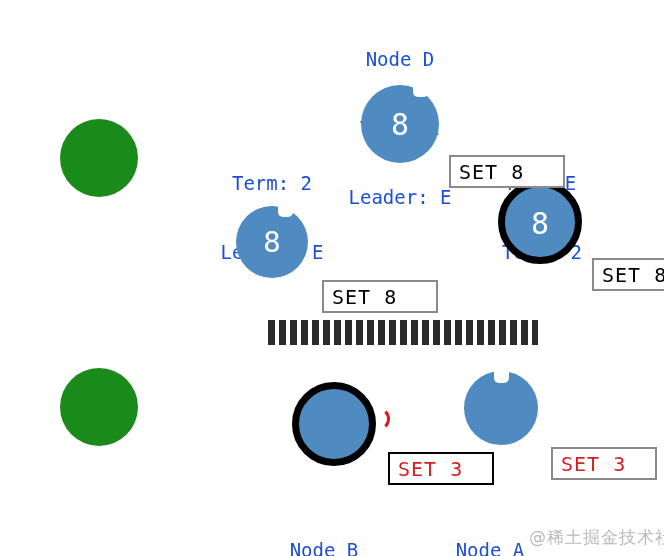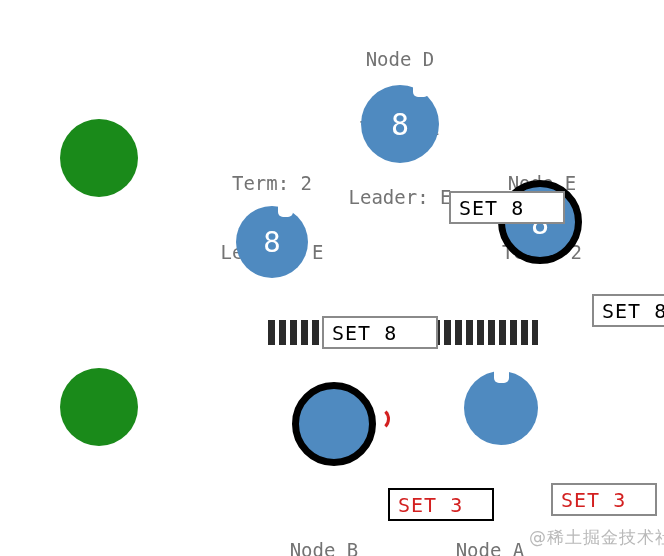--- a/index.html
+++ b/index.html
@@ -16,21 +16,21 @@
     font-family: "DejaVu Sans Mono", "Liberation Mono", monospace;
   }
 
   
   .node-label {
     position: absolute;
     text-align: center;
     font-family: "DejaVu Sans Mono", "Liberation Mono", monospace;
     font-size: 19px;
     line-height: 23px;
-    color: #737373;
+    color: #1d4ed8;
     white-space: pre;
     letter-spacing: 0px;
   }
   .node-label span { display: block; }
 
   
   .node-circle {
     position: absolute;
     border-radius: 50%;
     box-sizing: border-box;
@@ -53,21 +53,20 @@
   .msg-box {
     position: absolute;
     box-sizing: border-box;
     background: #ffffff;
     display: flex;
     align-items: center;
     font-family: "DejaVu Sans Mono", "Liberation Mono", monospace;
     font-size: 20px;
     letter-spacing: 1px;
     white-space: pre;
-    margin-top: 36px;
   }
 
   
   #partition-bar {
     position: absolute;
     background-image: repeating-linear-gradient(
       to right,
       #2b2b2b 0px, #2b2b2b 7px,
       #ffffff 7px, #ffffff 11px
     );

